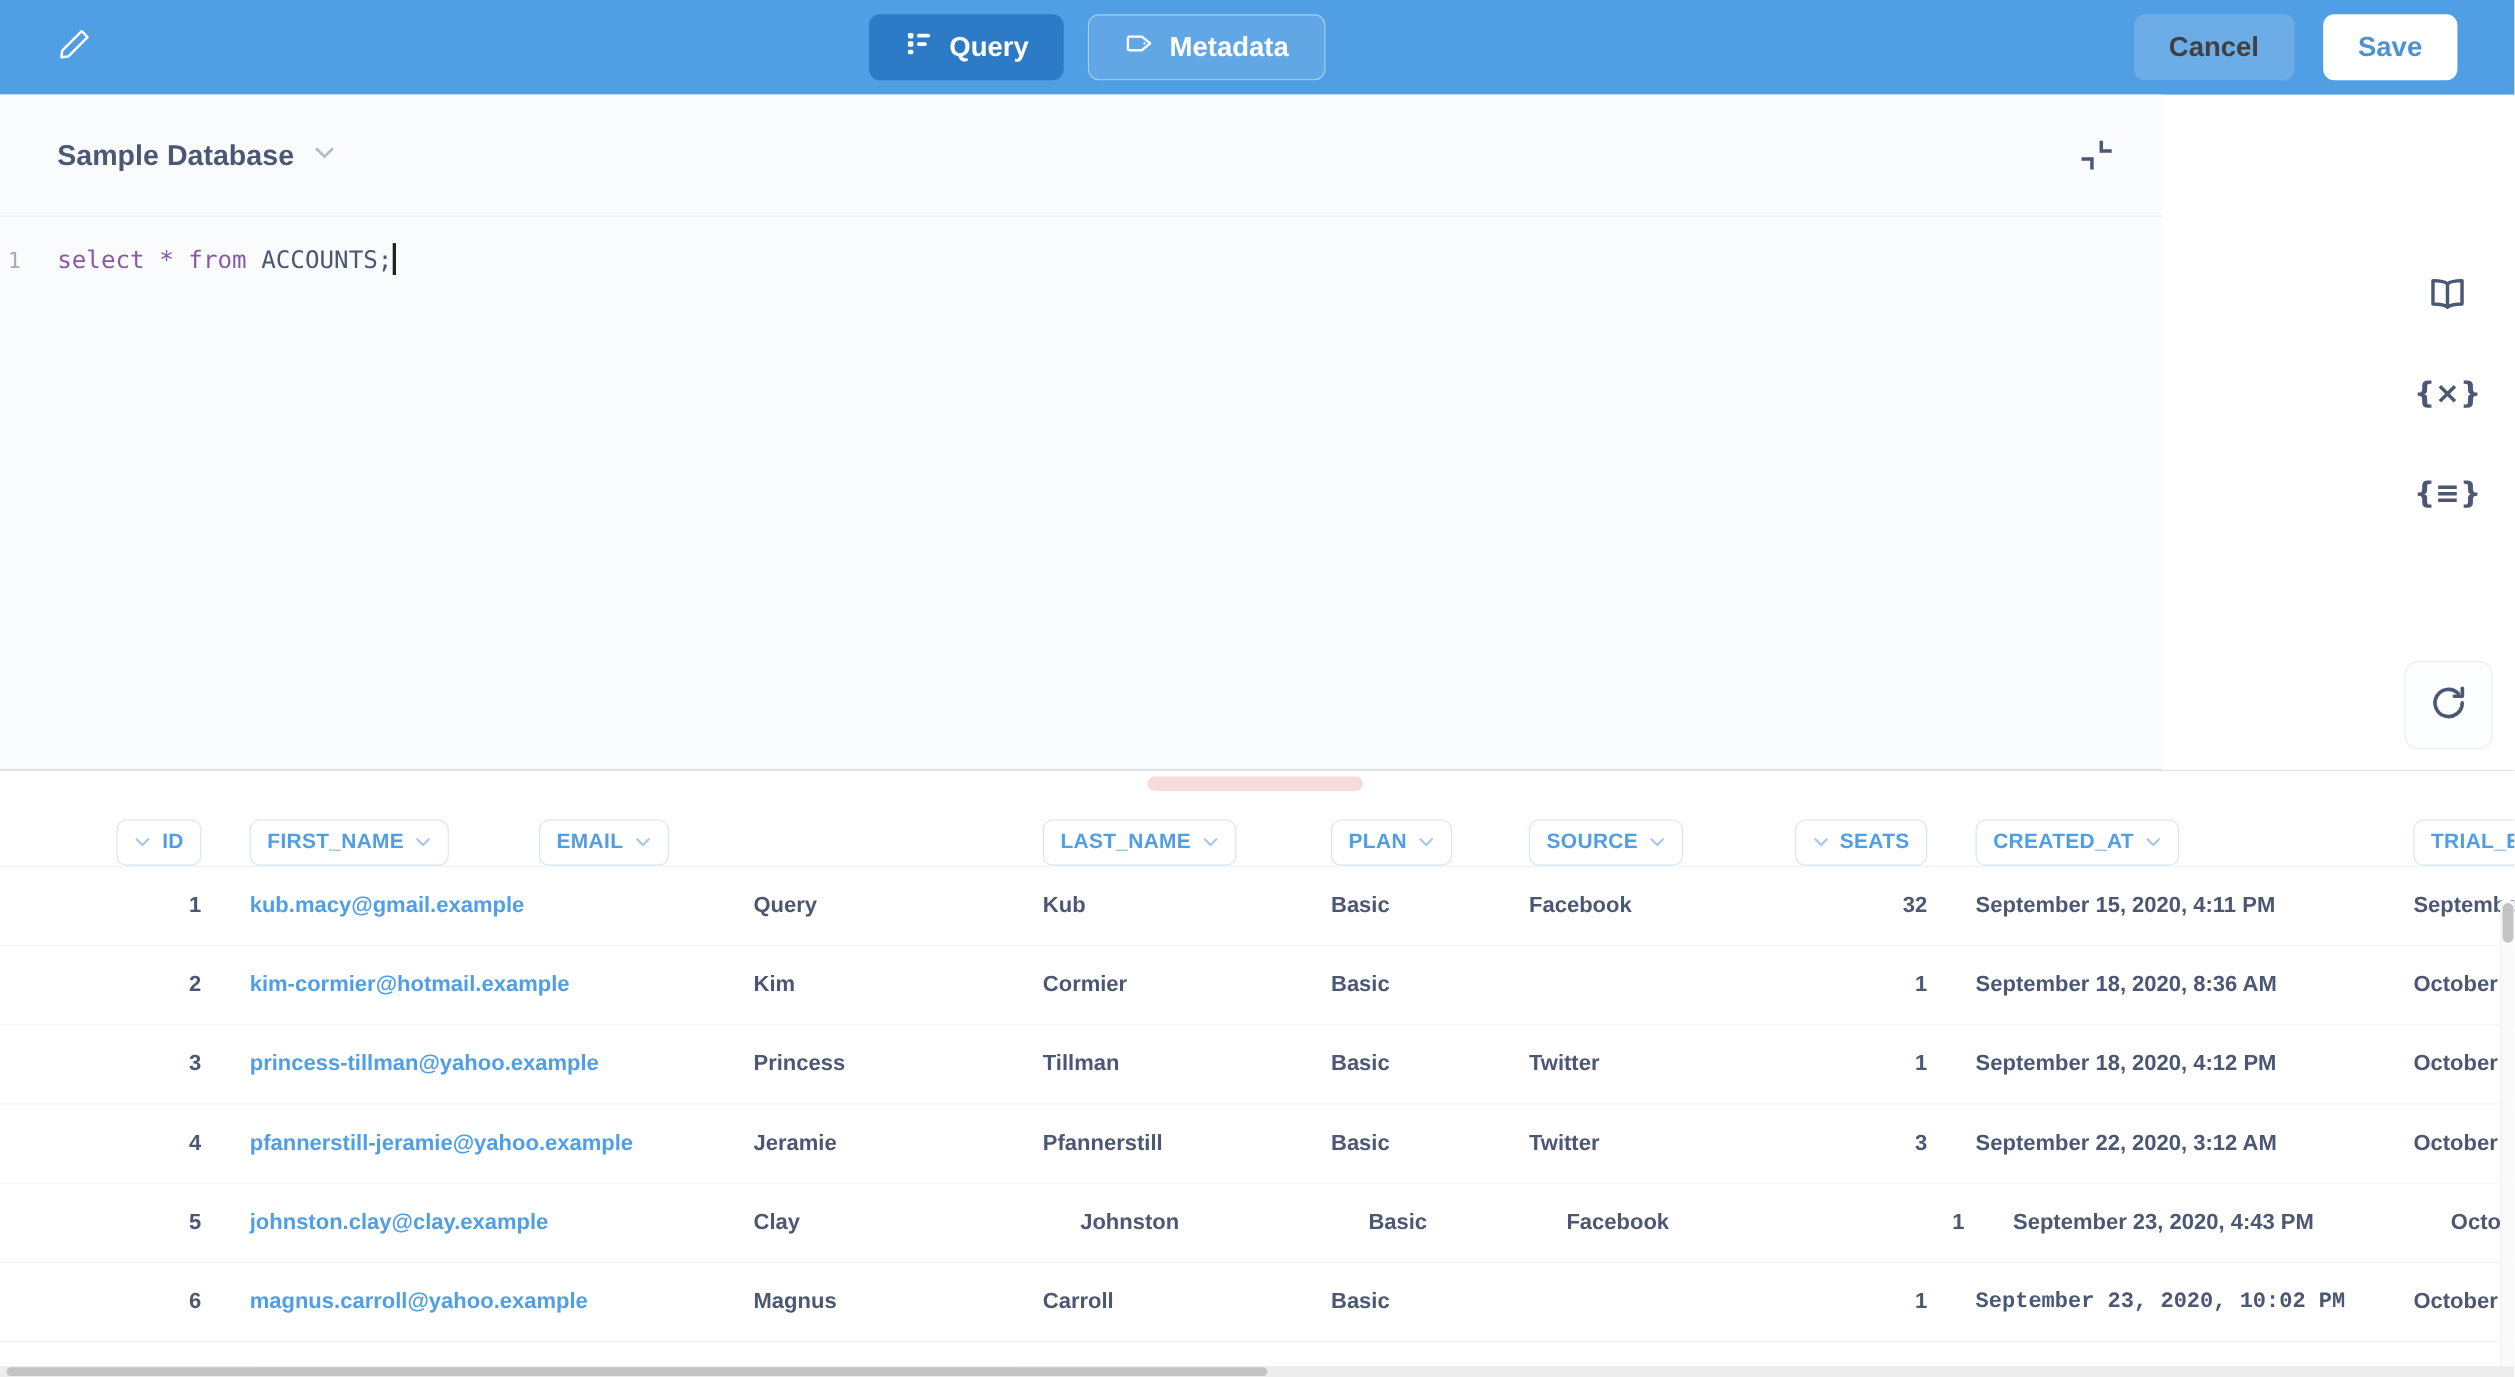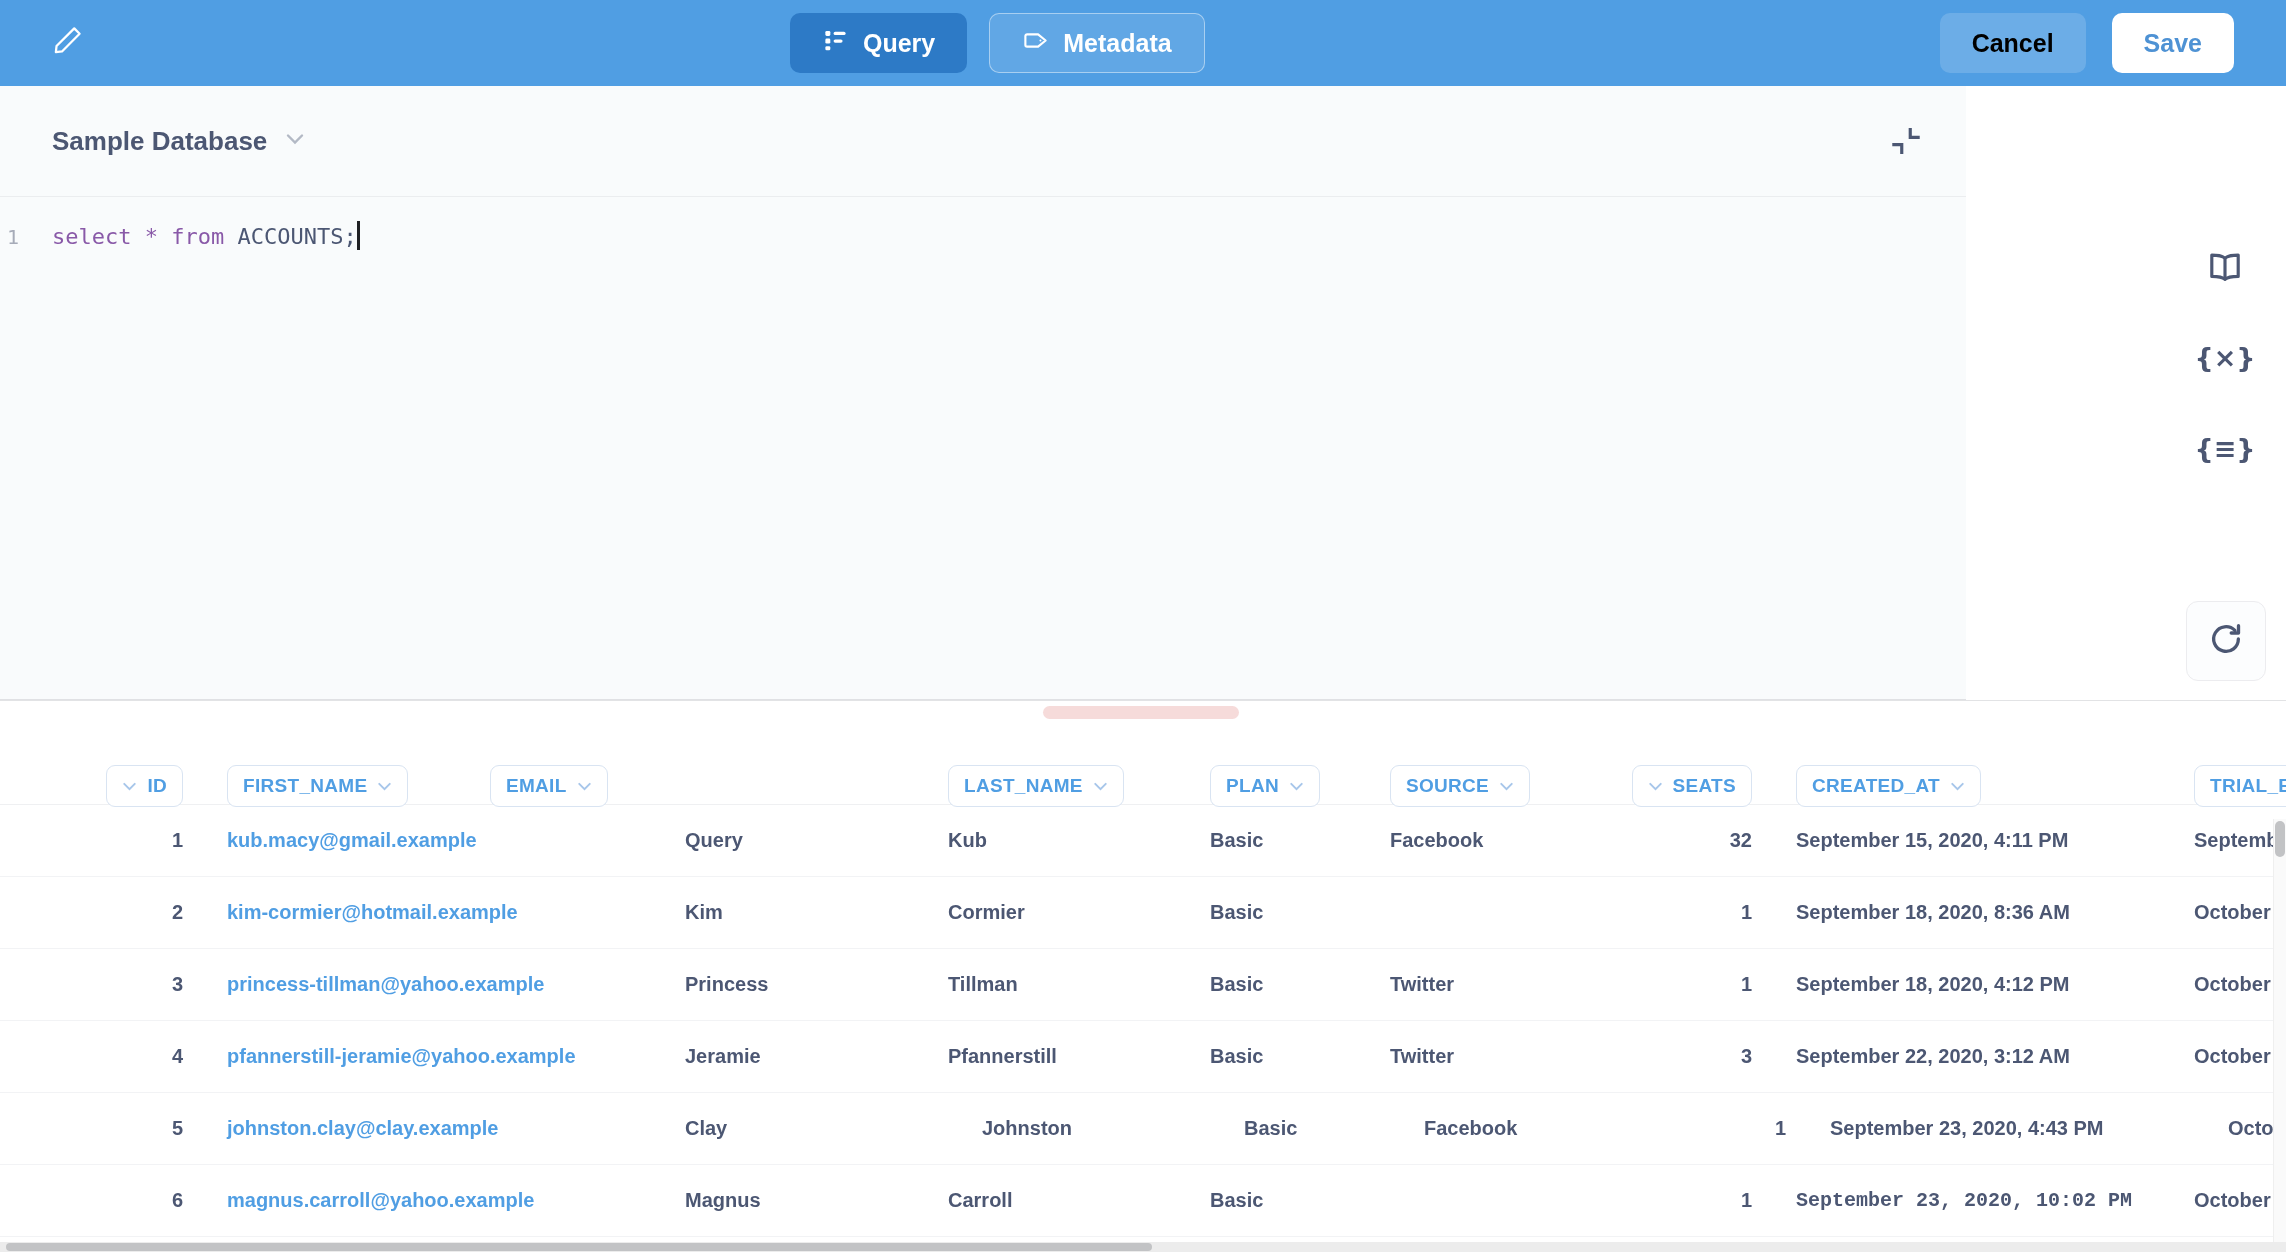--- a/index.html
+++ b/index.html
@@ -10,21 +10,21 @@
   .topbar { position:relative; height:86px; background:#509ee3; }
   .pencil { position:absolute; left:52px; top:24px; width:32px; height:32px; }
   .tabs { position:absolute; left:790px; top:13px; display:flex; gap:22px; }
   .tab { height:60px; border-radius:10px; padding:0 32px; display:flex; align-items:center; gap:14px;
          color:#fff; font-weight:bold; font-size:25px; cursor:pointer; }
   .tab.active { background:#2d7ac6; }
   .tab.inactive { background:rgba(255,255,255,0.10); border:1px solid rgba(255,255,255,0.45); }
   .actions { position:absolute; right:52px; top:13px; display:flex; gap:26px; }
   .btn { height:60px; border-radius:10px; padding:0 32px; display:flex; align-items:center;
          font-weight:bold; font-size:25px; border:none; cursor:pointer; }
-  .btn-cancel { background:rgba(255,255,255,0.16); color:#000000; }
+  .btn-cancel { background:rgba(255,255,255,0.16); color:#404040; }
   .btn-save { background:#fff; color:#4e92d4; }
 
   
   .editor { position:absolute; top:86px; left:0; width:1966px; height:614px;
             background:#f9fbfc; border-bottom:1px solid #e0e1e4; }
   .db-row { height:111px; border-bottom:1px solid #ebedef; display:flex; align-items:center;
             padding:0 40px 0 52px; }
   .db-picker { display:flex; align-items:center; gap:18px; cursor:pointer; }
   .db-name { font-size:26px; font-weight:bold; color:#4c5773; }
   .collapse-btn { margin-left:auto; width:40px; height:40px; display:flex; align-items:center;
@@ -49,21 +49,21 @@
                  border:1px solid #ececef; border-radius:12px; background:#fcfdfe;
                  display:flex; align-items:center; justify-content:center; cursor:pointer; }
 
   
   .drag-handle { position:absolute; left:1043px; top:706px; width:196px; height:13px;
                  border-radius:7px; background:#f6dbda; z-index:5; cursor:row-resize; }
 
   
   .results { position:absolute; top:700px; left:0; width:2286px; height:552px;
              background:#fff; border-top:1px solid #e2e3e5; overflow:hidden; }
-  .header-row { display:flex; height:104px; padding:64px 0 0 60px; border-bottom:1px solid #eff0f2; }
+  .header-row { display:flex; height:87px; padding:64px 0 0 60px; border-bottom:1px solid #eff0f2;align-items:flex-end; }
   .hcell { flex:none; white-space:nowrap; }
   .pill { display:inline-flex; align-items:center; gap:10px; border:1px solid #d9e4f2;
           border-radius:9px; padding:9px 15px; color:#509ee3; font-weight:bold; font-size:19px;
           background:#fff; cursor:pointer; letter-spacing:0.3px; }
   .pill svg { flex:none; }
   .trow { display:flex; height:72px; align-items:center; padding-left:60px;
           border-bottom:1px solid #f2f3f5; font-size:20px; font-weight:600; color:#4c5773; }
   .cell { flex:none; white-space:nowrap; cursor:pointer; }
   .cell-link { color:#509ee3; }
   .al-right { text-align:right; padding-right:44px; }

